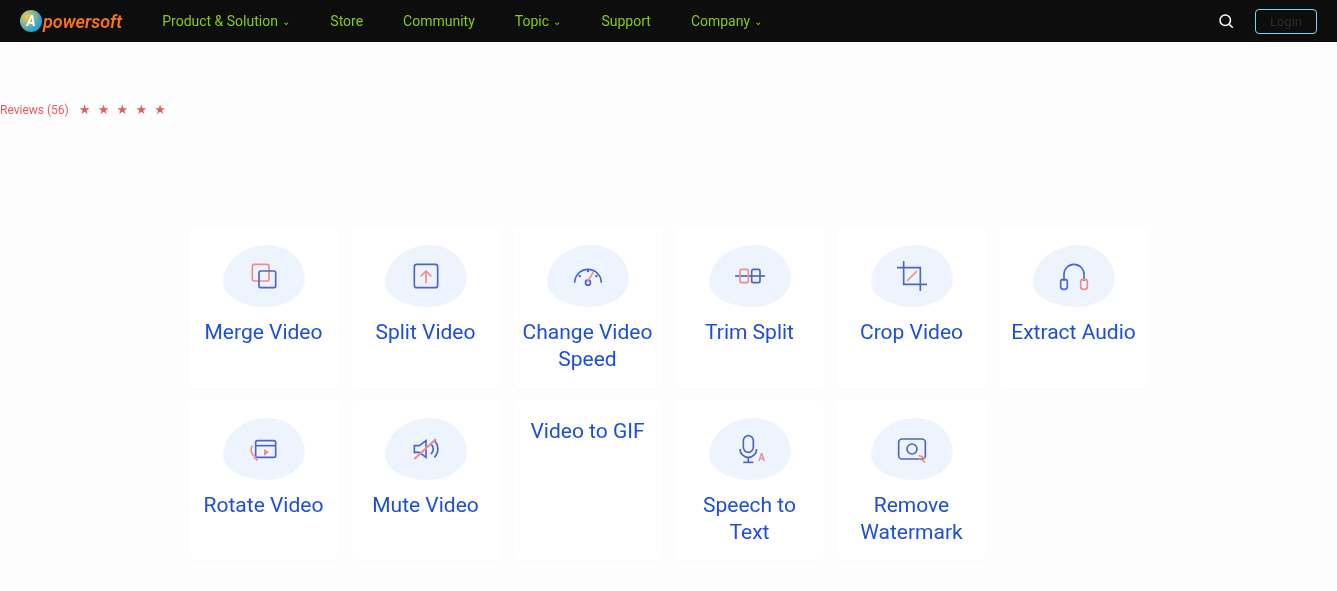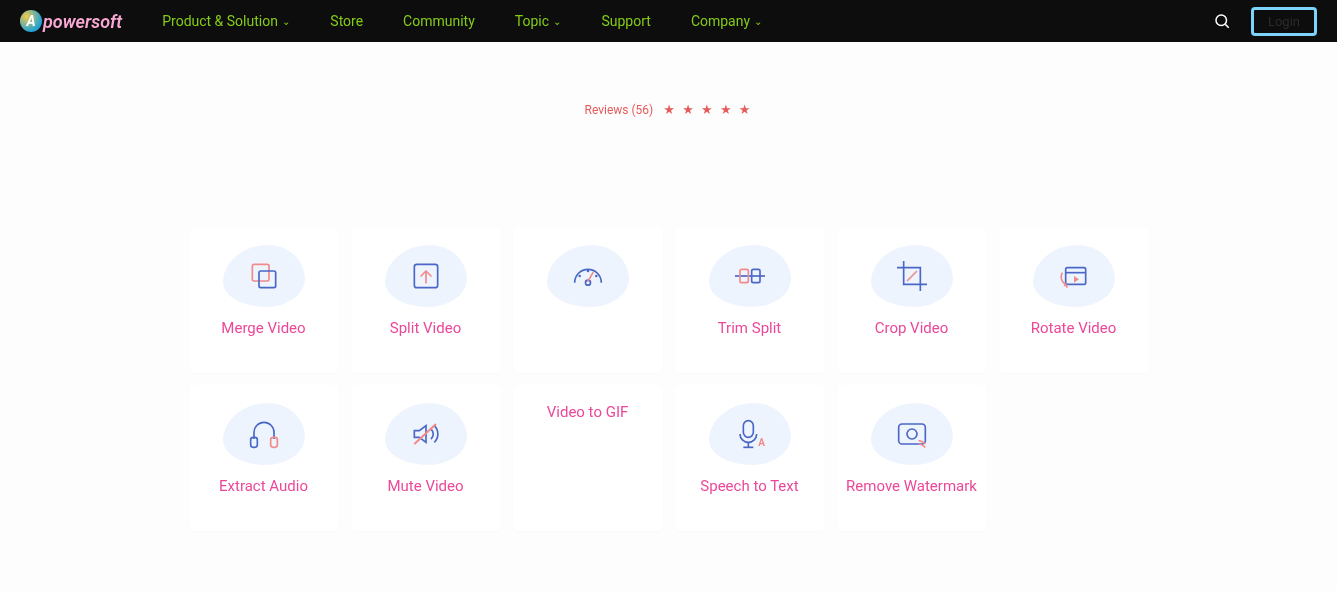--- a/index.html
+++ b/index.html
@@ -2,43 +2,43 @@
 <html><head>
 <meta charset="utf-8">
 <style>
 * { margin: 0; padding: 0; box-sizing: border-box; }
 body { font-family: -apple-system, BlinkMacSystemFont, "Segoe UI", Roboto, Arial, sans-serif; background: #fdfdfd; width: 1337px; height: 591px; overflow: hidden; }
 
 
 .header { background: #0d0d0d; height: 42px; display: flex; align-items: center; padding: 0 20px; color: #fff; }
 .logo { display: flex; align-items: center; font-weight: 600; font-size: 18px; font-style: italic; }
 .logo .a-badge { display: inline-flex; align-items: center; justify-content: center; width: 22px; height: 22px; border-radius: 50%; background: radial-gradient(circle at 30% 30%, #f2c94c 0%, #1fa2d6 70%); color: #fff; font-style: italic; font-weight: 700; font-size: 14px; margin-right: 1px; }
-.logo .rest { color: #f9a8d4; text-align: center; }
+.logo .rest { color: #f97316; text-align: center; }
 .nav { display: flex; gap: 40px; margin-left: 40px; font-size: 14px; }
 .nav-item { color: #84cc16; cursor: pointer; display: flex; align-items: center; gap: 4px; }
 .chev { font-size: 10px; }
 .header-right { margin-left: auto; display: flex; align-items: center; gap: 20px; }
 .search-icon { width: 18px; height: 18px; cursor: pointer; }
-.login-btn { border: 3px solid #7dd3fc; color: #2b2b2b; padding: 4px 14px; border-radius: 4px; font-size: 13px; cursor: pointer; }
+.login-btn { border: 1px solid #7dd3fc; color: #2b2b2b; padding: 4px 14px; border-radius: 4px; font-size: 13px; cursor: pointer; }
 
 
 .hero { text-align: center; margin-top: 60px; }
 .hero-row { display: flex; align-items: center; justify-content: center; gap: 14px; }
 .hero-icon { width: 32px; height: 32px; border-radius: 50%; background: linear-gradient(135deg,#4aa8ff,#3a8cff); display: flex; align-items: center; justify-content: center; }
 .hero-title { color: #5b82d6; font-size: 26px; font-weight: 400; }
-.hero-sub { margin-top: 8px; display: flex; align-items: center; justify-content: center; gap: 10px; }
+.hero-sub { margin-top: 8px; display: flex; align-items: center; gap: 10px; }
 .reviews { color: #e55b5b; font-size: 12px; }
 .stars { color: #e55b5b; font-size: 13px; letter-spacing: 2px; }
 
 
 .grid { width: 960px; margin: 110px auto 0; display: grid; grid-template-columns: repeat(6, 1fr); gap: 12px; }
 .card { background: #fff; border-radius: 6px; box-shadow: 0 1px 3px rgba(0,0,0,0.02); padding: 18px 8px 14px; text-align: center; cursor: pointer; min-height: 146px; display: flex; flex-direction: column; align-items: center; }
 .blob { width: 82px; height: 62px; border-radius: 55% 45% 48% 52% / 60% 55% 45% 40%; background: #eef4fd; display: flex; align-items: center; justify-content: center; margin-bottom: 12px; }
 .blob svg { width: 40px; height: 40px; }
-.card-label { color: #ec4899; font-size: 15px; line-height: 1.3; }
+.card-label { color: #1d4ed8; font-size: 21px; line-height: 1.3; }
 </style>
 </head>
 <body>
 
 <div class="header">
   <div class="logo">
     <span class="a-badge">A</span>
     <span class="rest">powersoft</span>
   </div>
   <div class="nav">
@@ -107,20 +107,21 @@
     <div class="blob">
       <svg viewBox="0 0 48 48" fill="none">
           <path d="M8 32 A16 16 0 0 1 40 32" stroke="#4a67c7" stroke-width="2"></path>
           <circle cx="24" cy="32" r="3" stroke="#4a67c7" stroke-width="2"></circle>
           <line x1="24" y1="30" x2="30" y2="20" stroke="#f08b8b" stroke-width="2" stroke-linecap="round"></line>
           <circle cx="14" cy="24" r="1.5" fill="#4a67c7"></circle>
           <circle cx="34" cy="24" r="1.5" fill="#4a67c7"></circle>
           <circle cx="24" cy="18" r="1.5" fill="#4a67c7"></circle>
         </svg>
     </div>
+    <div class="card-label">Change Video Speed</div>
   </div>
 
   <div class="card">
     <div class="blob">
       <svg viewBox="0 0 48 48" fill="none">
           <line x1="6" y1="24" x2="42" y2="24" stroke="#4a67c7" stroke-width="2"></line>
           <rect x="12" y="16" width="10" height="16" rx="2" stroke="#f08b8b" stroke-width="2"></rect>
           <rect x="26" y="16" width="10" height="16" rx="2" stroke="#4a67c7" stroke-width="2"></rect>
         </svg>
     </div>
@@ -129,49 +130,49 @@
 
   <div class="card">
     <div class="blob">
       <svg viewBox="0 0 48 48" fill="none">
           <path d="M14 6 L14 34 L42 34" stroke="#4a67c7" stroke-width="2"></path>
           <path d="M6 14 L34 14 L34 42" stroke="#4a67c7" stroke-width="2"></path>
           <line x1="18" y1="30" x2="30" y2="18" stroke="#f08b8b" stroke-width="2"></line>
         </svg>
     </div>
     <div class="card-label">Crop Video</div>
+  </div>
+
+  <div class="card">
+    <div class="blob">
+      <svg viewBox="0 0 48 48" fill="none">
+          <path d="M12 30 L12 22 A12 12 0 0 1 36 22 L36 30" stroke="#4a67c7" stroke-width="2"></path>
+          <rect x="8" y="28" width="8" height="12" rx="3" stroke="#4a67c7" stroke-width="2"></rect>
+          <rect x="32" y="28" width="8" height="12" rx="3" stroke="#f08b8b" stroke-width="2"></rect>
+        </svg>
+    </div>
+    <div class="card-label">Extract Audio</div>
   </div>
 
   <div class="card">
     <div class="blob">
       <svg viewBox="0 0 48 48" fill="none">
           <rect x="14" y="14" width="24" height="20" rx="2" stroke="#4a67c7" stroke-width="2"></rect>
           <line x1="14" y1="20" x2="38" y2="20" stroke="#4a67c7" stroke-width="2"></line>
           <path d="M24 24 L30 28 L24 32 Z" fill="#f08b8b"></path>
           <path d="M10 20 A10 10 0 0 0 14 34" stroke="#f08b8b" stroke-width="2" fill="none"></path>
           <path d="M12 36 L14 34 L16 38" stroke="#f08b8b" stroke-width="2" fill="none"></path>
         </svg>
     </div>
     <div class="card-label">Rotate Video</div>
   </div>
 
   <div class="card">
     <div class="blob">
       <svg viewBox="0 0 48 48" fill="none">
-          <path d="M12 30 L12 22 A12 12 0 0 1 36 22 L36 30" stroke="#4a67c7" stroke-width="2"></path>
-          <rect x="8" y="28" width="8" height="12" rx="3" stroke="#4a67c7" stroke-width="2"></rect>
-          <rect x="32" y="28" width="8" height="12" rx="3" stroke="#f08b8b" stroke-width="2"></rect>
-        </svg>
-    </div>
-    <div class="card-label">Extract Audio</div>
-  </div>
-
-  <div class="card">
-    <div class="blob">
-      <svg viewBox="0 0 48 48" fill="none">
           <path d="M10 20 L16 20 L24 14 L24 34 L16 28 L10 28 Z" stroke="#4a67c7" stroke-width="2" fill="none"></path>
           <path d="M30 18 A8 8 0 0 1 30 30" stroke="#4a67c7" stroke-width="2"></path>
           <path d="M34 14 A14 14 0 0 1 34 34" stroke="#4a67c7" stroke-width="2"></path>
           <line x1="10" y1="36" x2="36" y2="12" stroke="#f08b8b" stroke-width="2.5"></line>
         </svg>
     </div>
     <div class="card-label">Mute Video</div>
   </div>
 
   <div class="card">

